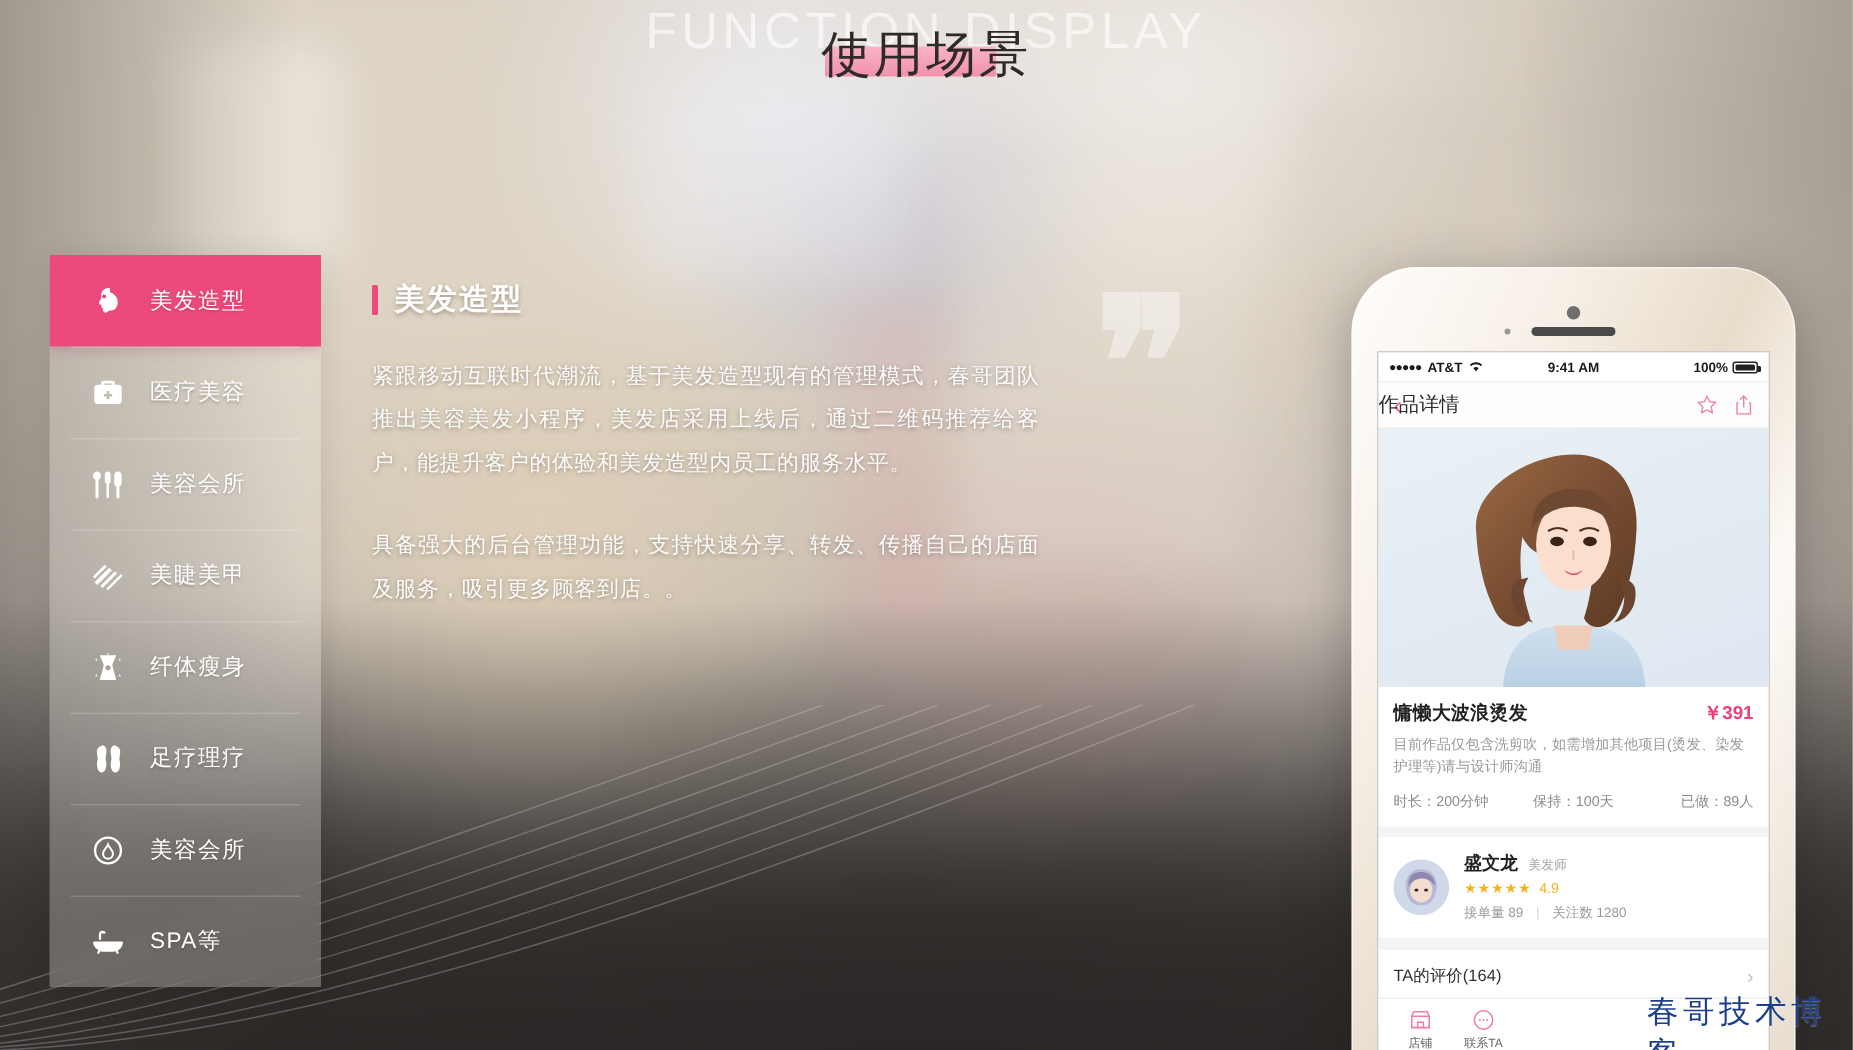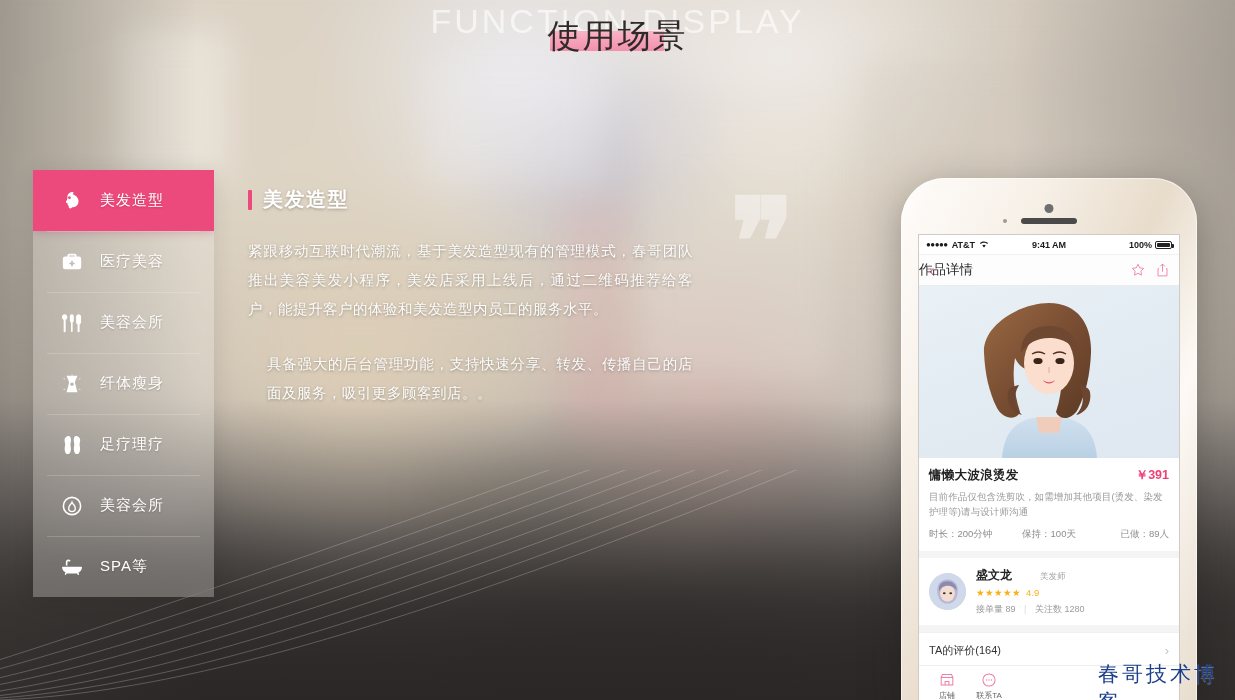--- a/index.html
+++ b/index.html
@@ -105,21 +105,21 @@
   .c-bar { width:4px; height:20px; background:#ec4a7c; border-radius:1px; flex:none; }
   .c-title {
     font-size:20px; color:#fff; font-weight:bold; letter-spacing:1.5px;
     text-shadow:0 1px 3px rgba(90,80,70,.45);
   }
   .c-para {
     font-size:14.5px; line-height:2.0; color:#fcfcfc; letter-spacing:.5px;
     text-shadow:0 1px 3px rgba(90,80,70,.5);
     margin-bottom:26px; text-align:justify;
   }
-  .c-para:last-child { margin-bottom:0;margin-left:19px; }
+  .c-para:last-child { margin-bottom:0; }
 
   
   .quote {
     position:absolute; left:730px; top:196px;
     font-size:120px; line-height:.8; color:rgba(255,255,255,.42);
     font-family:"Liberation Serif", serif; font-weight:bold;
     pointer-events:none; user-select:none; letter-spacing:-2px;
   }
 
   
@@ -191,21 +191,21 @@
 
   .divider { height:7px; background:#f4f4f4; }
 
   
   .stylist { display:flex; align-items:center; gap:10px; padding:9px 10px; background:#fff; }
   .avatar { width:37px; height:37px; border-radius:50%; flex:none; overflow:hidden;
             background:linear-gradient(150deg,#dfe6f2,#b9c6de); position:relative; }
   .st-info { flex:1; min-width:0; }
   .st-row1 { display:flex; align-items:baseline; gap:7px; }
   .st-name { font-size:12px; color:#222; font-weight:bold; }
-  .st-role { font-size:8.5px; color:#a4a4a4;margin-left:21px; }
+  .st-role { font-size:8.5px; color:#a4a4a4; }
   .st-row2 { display:flex; align-items:center; gap:5px; margin-top:3px; }
   .stars { color:#f6b21b; font-size:9.5px; letter-spacing:.5px; }
   .st-score { font-size:9.5px; color:#f6b21b; }
   .st-row3 { margin-top:4px; font-size:9px; color:#9b9b9b; }
   .st-row3 em { font-style:normal; color:#d8d8d8; margin:0 6px; }
 
   
   .reviews { background:#fff; }
   .rev-head {
     display:flex; align-items:center; justify-content:space-between;
@@ -308,20 +308,33 @@
 
   <div class="side-item">
     <span class="side-ico">
       <svg viewBox="0 0 24 24" fill="#fff">
           <path d="M4 2.5c1.6 0 2.9 1.4 2.9 3.1 0 1.3-.7 2.4-1.8 2.9V21a1.1 1.1 0 1 1-2.2 0V8.5C1.8 8 1.1 6.9 1.1 5.6 1.1 3.9 2.4 2.5 4 2.5zm7.8 0c1.2 0 2.1 1 2.1 2.2v4.9c0 .9-.5 1.6-1.2 1.9V21a.9.9 0 1 1-1.8 0V11.5c-.7-.3-1.2-1-1.2-1.9V4.7c0-1.2.9-2.2 2.1-2.2zm7.4 0c1.5 0 2.7 1.2 2.7 2.7v5.9c0 1.1-.7 2-1.6 2.4V21a1.1 1.1 0 1 1-2.2 0v-7.5c-.9-.4-1.6-1.3-1.6-2.4V5.2c0-1.5 1.2-2.7 2.7-2.7z"></path>
         </svg>
     </span>
     <span class="side-label">美容会所</span>
   </div>
 
+  <div class="side-item">
+    <span class="side-ico">
+      <svg viewBox="0 0 24 24" fill="#fff">
+          <g>
+            <path d="M2.2 16.6 12.8 6l2 2L4.2 18.6z"></path>
+            <path d="M6.4 19.2 17 8.6l1.6 1.6L8 20.8z"></path>
+            <path d="M10.8 21.2 21.4 10.6l1.2 1.2L12 22.4z"></path>
+            <path d="M1 12.4 9.6 3.8l1.4 1.4L2.4 13.8z"></path>
+          </g>
+        </svg>
+    </span>
+    <span class="side-label">美睫美甲</span>
+  </div>
 
   <div class="side-item">
     <span class="side-ico">
       <svg viewBox="0 0 24 24" fill="#fff">
           <path d="M6 3h12l-2.6 6.2a3 3 0 0 0 0 2.3L18 21H6l2.6-9.5a3 3 0 0 0 0-2.3L6 3zm6 7.4c-1 0-1.9.8-1.9 1.8s.9 1.8 1.9 1.8 1.9-.8 1.9-1.8-.9-1.8-1.9-1.8z"></path>
           <path d="M12 1.2l.9 1.3h-1.8zM2.6 5.6l1.6.3-.6 1.5zM21.4 5.6l-1 1.8-.6-1.5zM2.6 18.6l1-1.8.6 1.5zM21.4 18.6l-1.6-.3.6-1.5z"></path>
         </svg>
     </span>
     <span class="side-label">纤体瘦身</span>
   </div>

